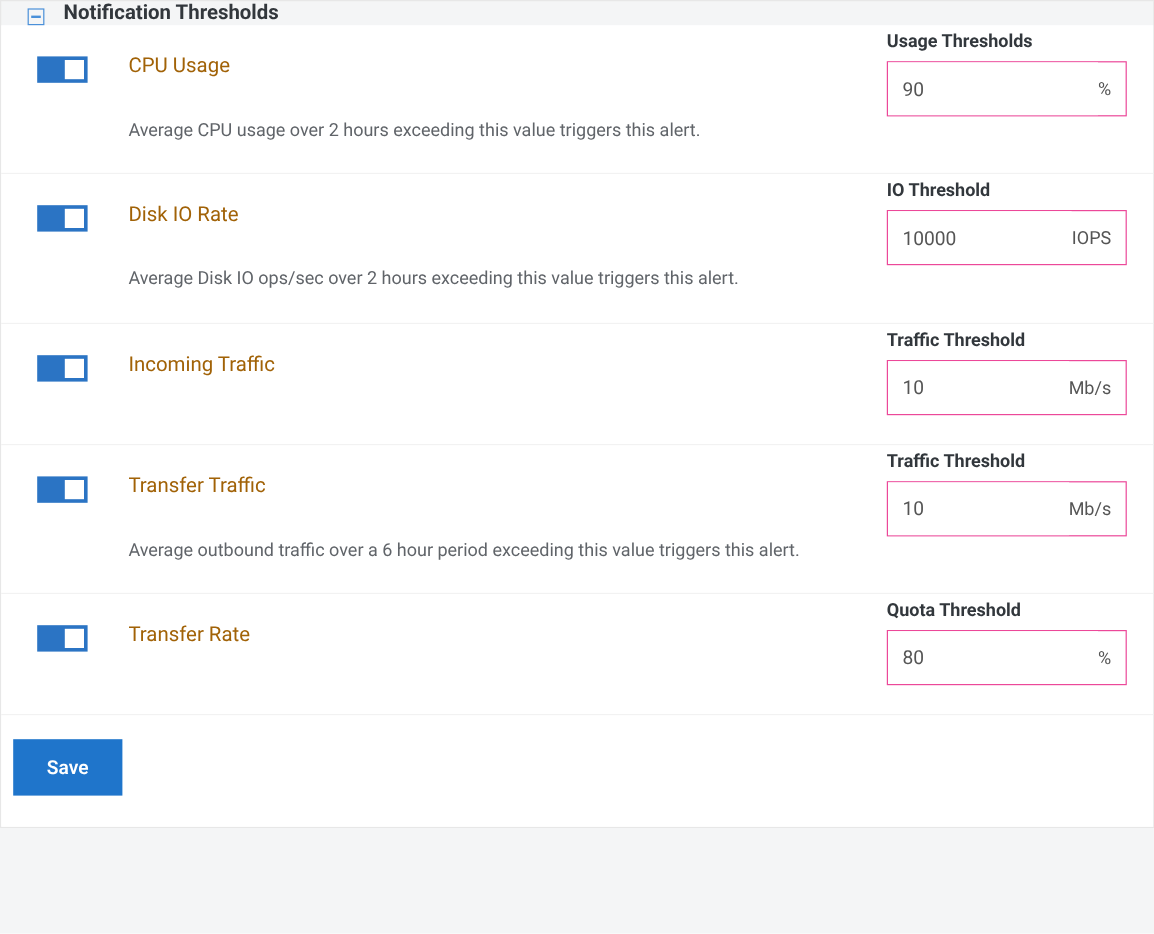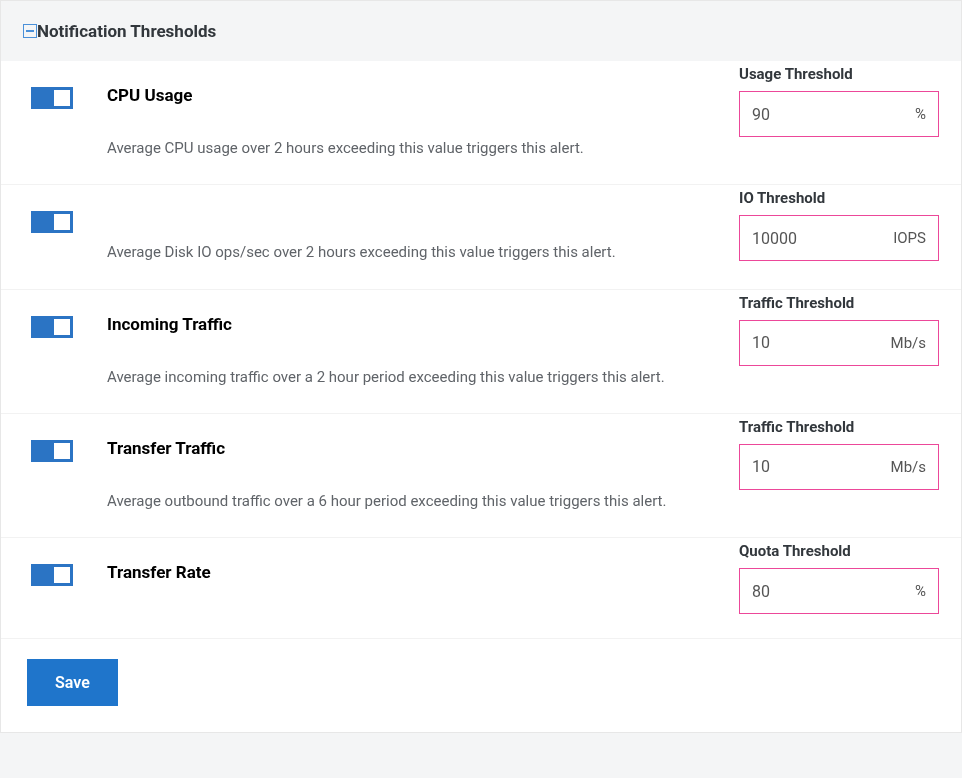--- a/index.html
+++ b/index.html
@@ -10,22 +10,23 @@
       height: 778px;
       font-size: 15px;
       color: #333;
     }
     .panel {
       background: #f4f5f6;
       border: 1px solid #e7e7e7;
     }
     .panel-header {
       display: flex;
-      align-items: center;
-      padding: 20px 22px;
+      align-items: flex-end;
+      padding: 0 22px;
+      gap: 16px;
     }
     .collapse-icon {
       width: 14px;
       height: 14px;
       border: 1px solid #4a90d9;
       display: flex;
       align-items: center;
       justify-content: center;
       flex-shrink: 0;
     }
@@ -71,23 +72,23 @@
       height: 16px;
       background: #fff;
       top: 3px;
       right: 3px;
     }
     .threshold-text {
       flex: 1;
       min-width: 0;
     }
     .threshold-title {
-      font-weight: 700;
+      font-weight: 400;
       font-size: 17px;
-      color: #000000;
+      color: #a16207;
       margin-bottom: 6px;
     }
     .threshold-desc {
       color: #606469;
       font-size: 15px;
       line-height: 1.55;
       margin-top: 32px;
     }
     .threshold-input-group {
       width: 200px;
@@ -119,21 +120,21 @@
       color: #555;
       font-family: inherit;
     }
     .input-unit {
       padding-right: 12px;
       color: #555;
       font-size: 15px;
       white-space: nowrap;
     }
     .save-row {
-      padding: 20px 0 0 26px;
+      padding: 20px 0 0 10px;
     }
     .save-btn {
       background: #1f75cb;
       color: #fff;
       border: none;
       font-size: 16px;
       font-weight: 600;
       padding: 14px 28px;
       cursor: pointer;
       font-family: inherit;
@@ -150,47 +151,47 @@
 
   <div class="panel-body">
 
     <div class="threshold-row">
       <div class="toggle"></div>
       <div class="threshold-text">
         <div class="threshold-title">CPU Usage</div>
         <div class="threshold-desc">Average CPU usage over 2 hours exceeding this value triggers this alert.</div>
       </div>
       <div class="threshold-input-group">
-        <span class="input-label">Usage Threshold</span>
+        <span class="input-label">Usage Thresholds</span>
         <div class="input-wrap">
           <input type="text" value="90" style="">
           <span class="input-unit">%</span>
         </div>
       </div>
     </div>
 
     <div class="threshold-row">
       <div class="toggle"></div>
       <div class="threshold-text">
+        <div class="threshold-title">Disk IO Rate</div>
         <div class="threshold-desc">Average Disk IO ops/sec over 2 hours exceeding this value triggers this alert.</div>
       </div>
       <div class="threshold-input-group">
         <span class="input-label">IO Threshold</span>
         <div class="input-wrap">
           <input type="text" value="10000" style="">
           <span class="input-unit">IOPS</span>
         </div>
       </div>
     </div>
 
     <div class="threshold-row">
       <div class="toggle"></div>
       <div class="threshold-text">
         <div class="threshold-title">Incoming Traffic</div>
-        <div class="threshold-desc">Average incoming traffic over a 2 hour period exceeding this value triggers this alert.</div>
       </div>
       <div class="threshold-input-group">
         <span class="input-label">Traffic Threshold</span>
         <div class="input-wrap">
           <input type="text" value="10" style="">
           <span class="input-unit">Mb/s</span>
         </div>
       </div>
     </div>
 

